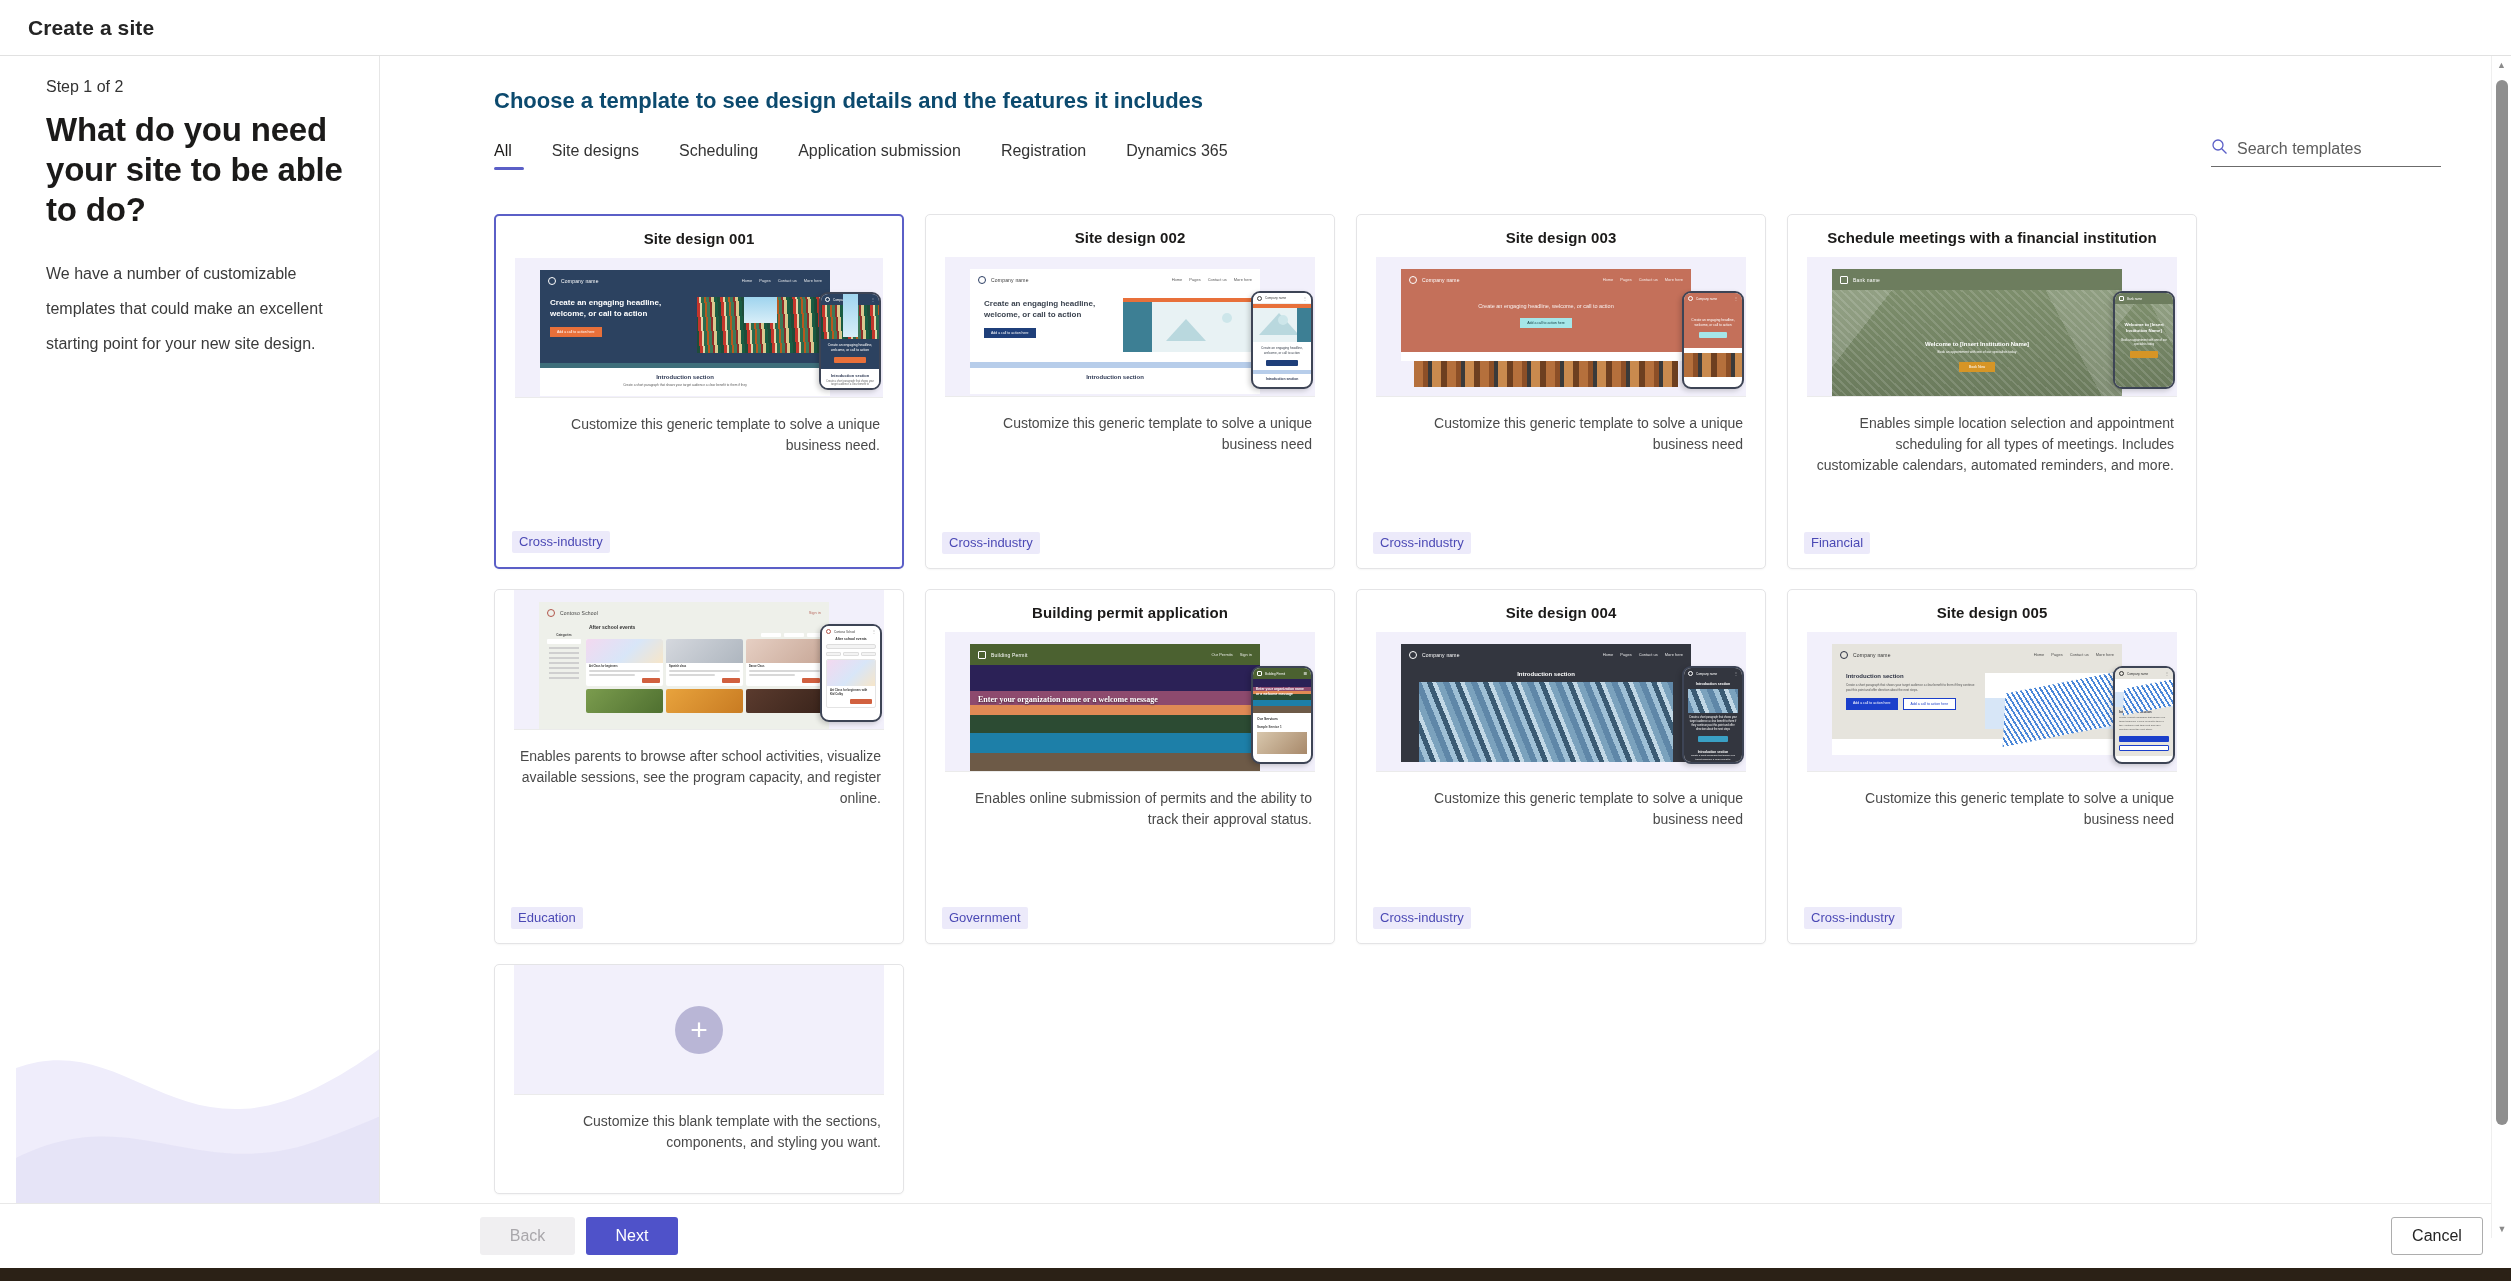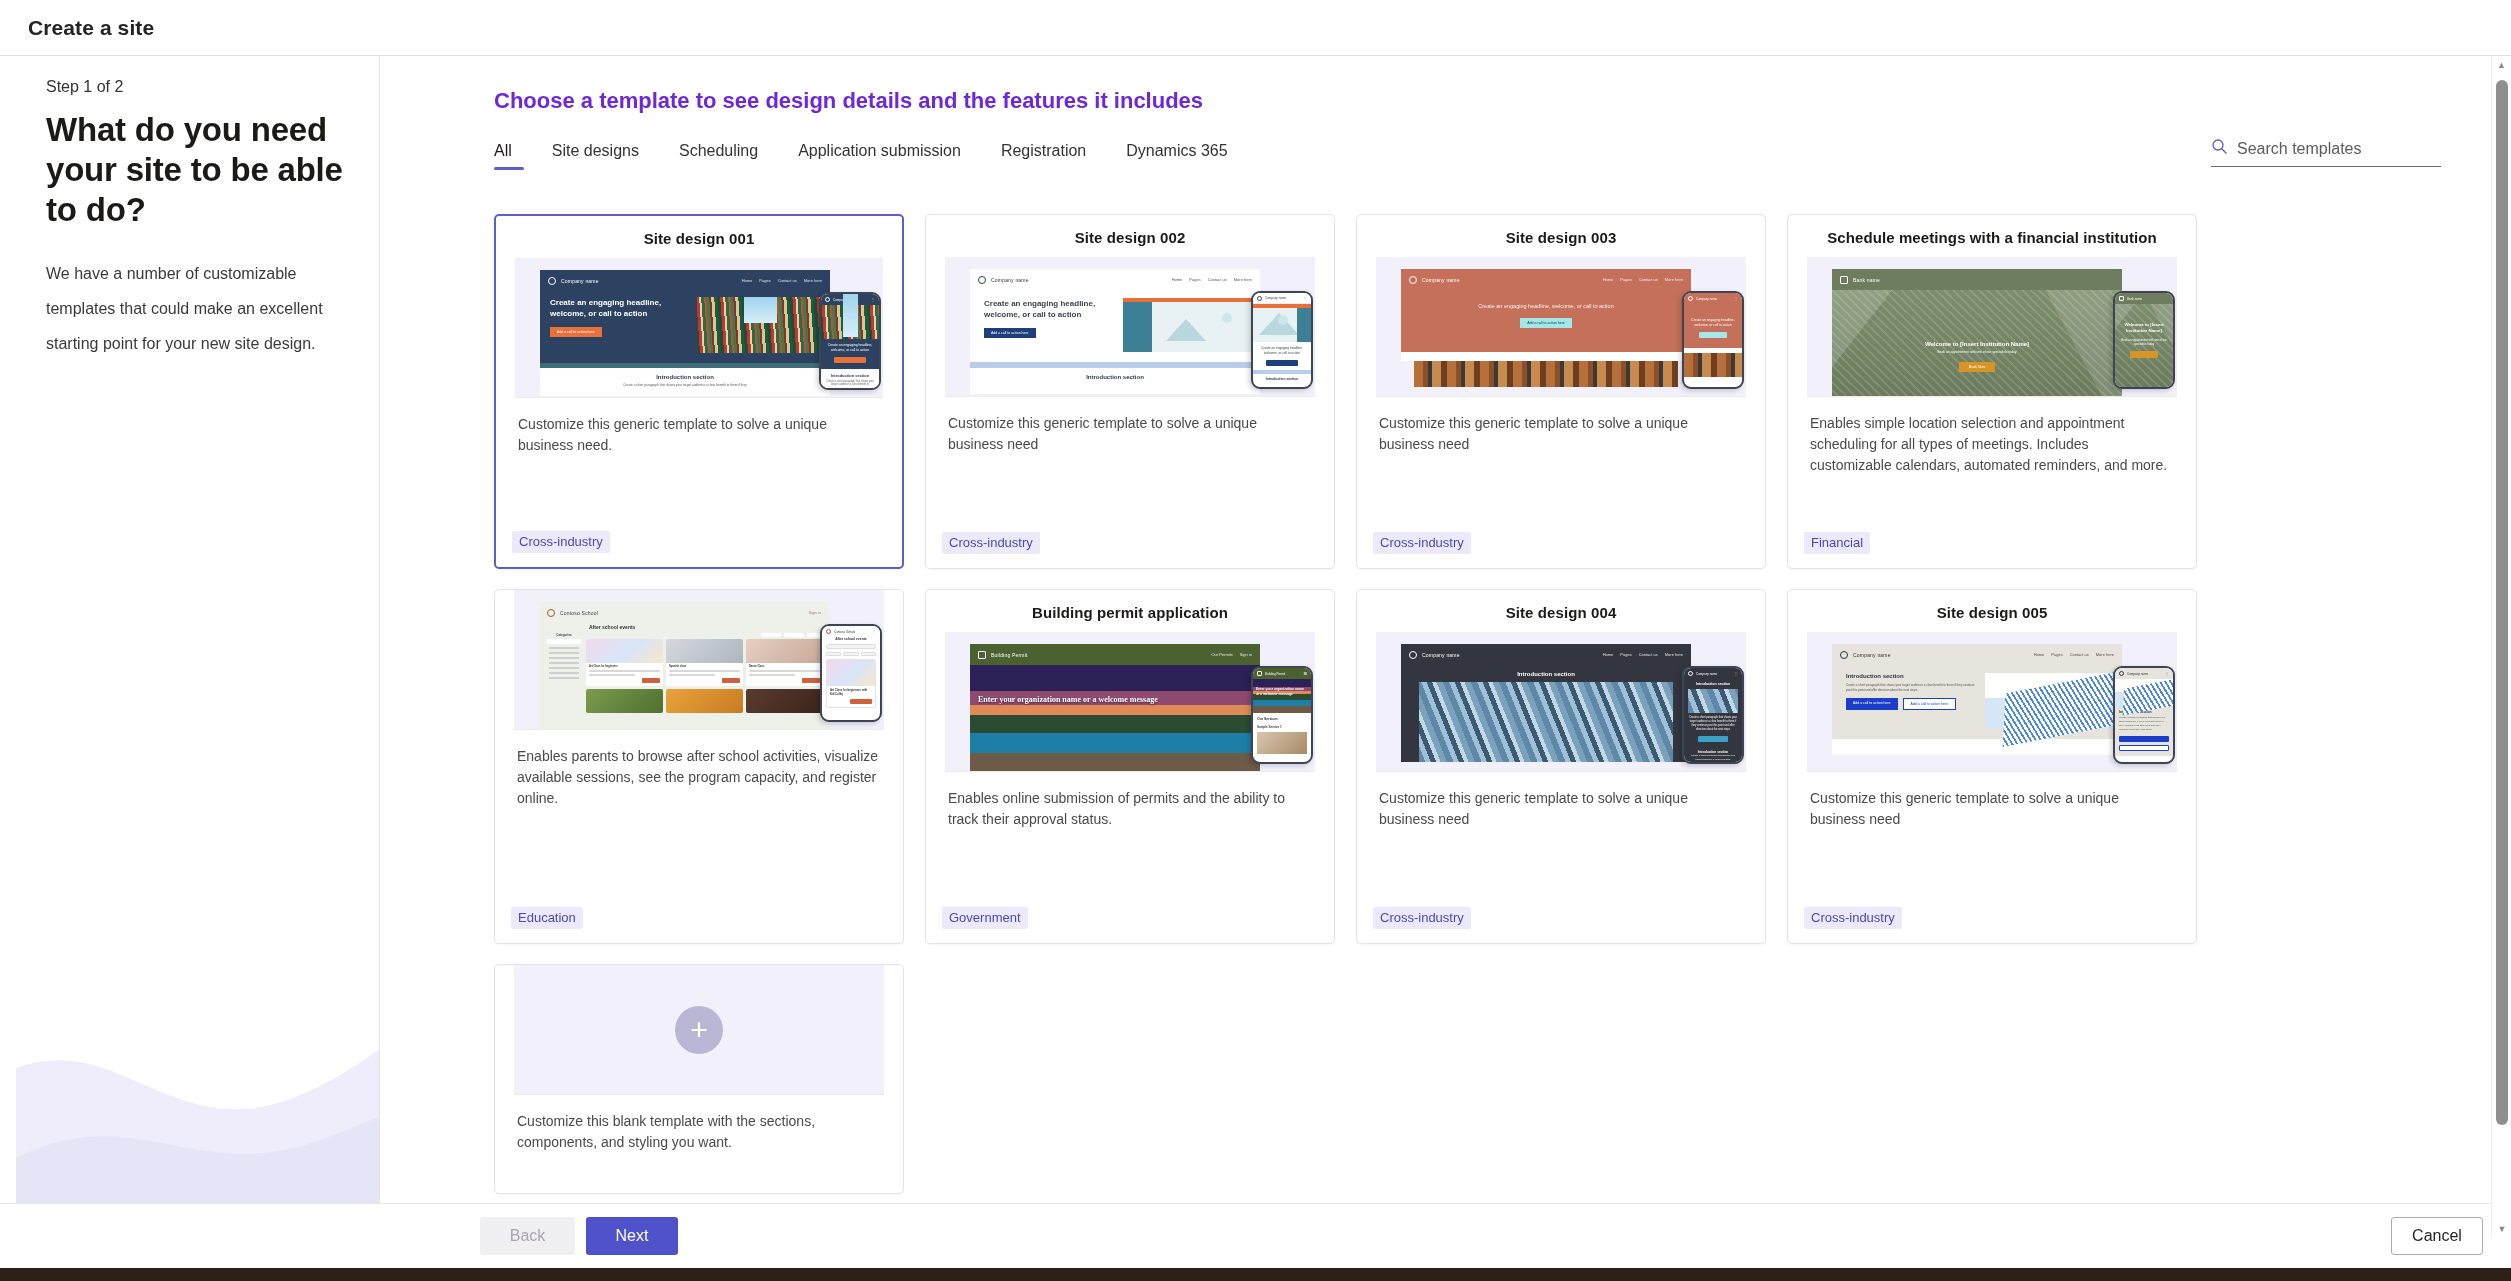--- a/index.html
+++ b/index.html
@@ -34,21 +34,21 @@
     letter-spacing: -.2px; margin-bottom: 26px;
   }
   .sidebar-desc { font-size: 16px; line-height: 35px; color: #3a3a3a; max-width: 395px; }
 
   
   .main {
     position: absolute; top: 56px; left: 461px; width: 2030px; height: 1182px;
     background: #ffffff; overflow: hidden;
   }
   .main-title {
-    margin: 32px 0 0 33px; font-size: 22px; color: #6d28d9; font-weight: 600;
+    margin: 32px 0 0 33px; font-size: 22px; color: #0c4a6e; font-weight: 600;
   }
 
   
   .tabbar {
     margin: 28px 0 0 0; height: 46px; position: relative;
     display: flex; align-items: flex-start; padding-left: 33px;
   }
   .tab {
     font-size: 16px; color: #333333; padding: 0 0 10px 0;
     margin-right: 40px; position: relative; cursor: pointer; white-space: nowrap;
@@ -81,21 +81,21 @@
   .card-title {
     text-align: center; font-size: 15px; font-weight: 600; color: #1b1a19;
     padding: 14px 16px 11px 16px; letter-spacing: .1px;
   }
   .thumb {
     height: 140px; background: #f2f0fb; position: relative; overflow: hidden;
     margin: 0 19px; border-bottom: 1px solid #ebebeb;
   }
   .card-desc {
     font-size: 14px; line-height: 21px; color: #4a4a4a;
-    text-align: left; padding: 16px 22px 0 22px; flex: 1 1 auto;
+    text-align: right; padding: 16px 22px 0 22px; flex: 1 1 auto;
   }
   .tag {
     position: absolute; left: 16px; bottom: 14px;
     background: #eceafa; color: #4b49b5; font-size: 13px;
     padding: 3px 7px 4px 7px; border-radius: 2px;
   }
 
   
   .blank-thumb {
     height: 130px; background: #f2f0fb; margin: 0 19px;

